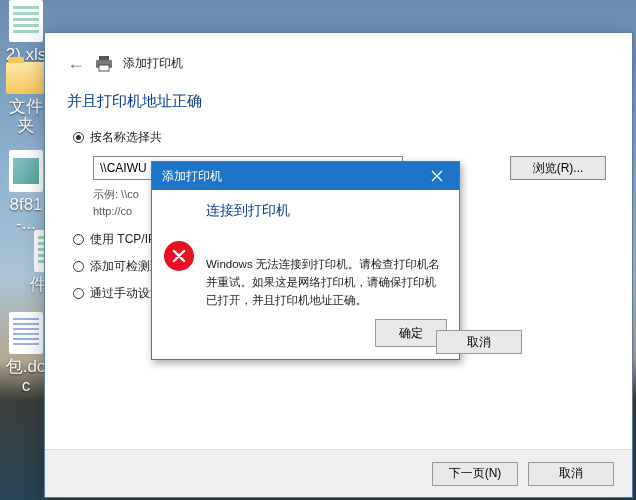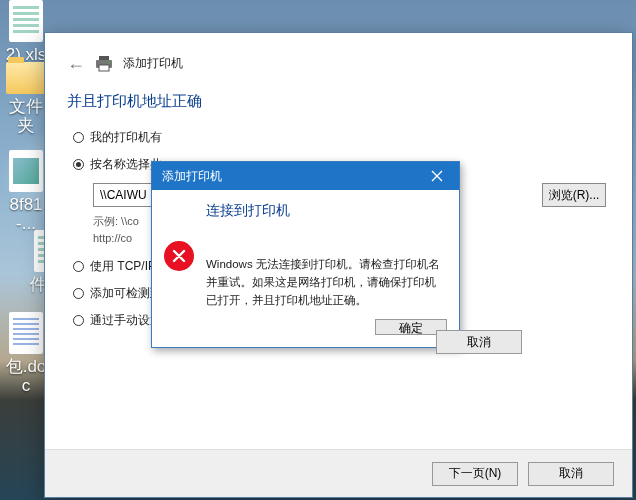--- a/index.html
+++ b/index.html
@@ -29,37 +29,37 @@
 
 .section-heading { color: #0b3e8e; font-size: 15px; margin: 8px 0 18px 0; }
 
 .options { margin-left: 6px; }
 .opt-row { display: flex; align-items: center; font-size: 12px; color: #222; margin-bottom: 10px; }
 .radio { width: 11px; height: 11px; border: 1px solid #333; border-radius: 50%; margin-right: 6px; display: inline-flex; align-items: center; justify-content: center; flex: 0 0 auto; }
 .radio.checked::after { content: ""; width: 5px; height: 5px; background: #333; border-radius: 50%; }
 
 .name-input-row { display: flex; align-items: center; margin: 4px 0 4px 20px; gap: 24px; }
 .name-input { width: 310px; height: 24px; border: 1px solid #888; padding: 0 6px; font-size: 12px; background: #fff; }
-.browse-btn { width: 64px; height: 24px; border: 1px solid #888; background: #e9e9e9; font-size: 12px; cursor: pointer; margin-left: auto; }
+.browse-btn { width: 96px; height: 24px; border: 1px solid #888; background: #e9e9e9; font-size: 12px; cursor: pointer; margin-left: auto; }
 
 .example { margin: 6px 0 12px 20px; font-size: 11px; color: #555; line-height: 1.5; }
 
 .footer { position: absolute; left: 0; right: 0; bottom: 0; height: 48px; background: #efefef; border-top: 1px solid #ddd; display: flex; justify-content: flex-end; align-items: center; padding-right: 18px; gap: 10px; }
 .win-btn { min-width: 86px; height: 24px; border: 1px solid #999; background: #e9e9e9; font-size: 12px; cursor: pointer; }
 
 .error-dialog { position: absolute; top: 161px; left: 151px; width: 309px; background: #fff; border: 1px solid #3a7bbf; box-shadow: 2px 3px 8px rgba(0,0,0,.35); }
 .err-title { height: 28px; background: #1e74c6; color: #fff; display: flex; align-items: center; justify-content: space-between; padding-left: 10px; font-size: 12px; }
 .err-close { width: 44px; height: 28px; background: #1e74c6; color: #fff; border: none; display: flex; align-items: center; justify-content: center; cursor: pointer; }
 .err-body { display: flex; padding: 12px 14px 10px 12px; gap: 12px; align-items: center; }
 .err-icon { width: 30px; height: 30px; border-radius: 50%; background: #e81123; display: flex; align-items: center; justify-content: center; flex: 0 0 auto; }
 .err-icon svg { display: block; }
 .err-text h3 { color: #0b3e8e; font-size: 14px; font-weight: normal; margin-bottom: 8px; }
 .err-text p { font-size: 11.5px; color: #222; line-height: 1.55; margin-top: 36px; }
 .err-footer { display: flex; justify-content: flex-end; gap: 8px; padding: 0 12px 12px; }
-.err-footer .win-btn { min-width: 72px; height: 16px; margin-left: 8px; }
+.err-footer .win-btn { min-width: 72px; height: 28px; margin-left: 8px; }
 
 .overlap-cancel { position: absolute; top: 330px; left: 436px; }
 </style>
 </head>
 <body>
 
 <div class="wallpaper"></div>
 
 <div class="desk-icon i1">
     <div class="file xls"></div>
@@ -94,24 +94,20 @@
             <rect x="4" y="9" width="10" height="6" fill="#fff" stroke="#555"></rect>
             <circle cx="14" cy="6.5" r="1" fill="#4a4"></circle>
           </svg>
       </span>
       <span class="dlg-title">添加打印机</span>
     </div>
 
     <div class="section-heading">并且打印机地址正确</div>
 
     <div class="options">
-      <div class="opt-row">
-          <span class="radio"></span>
-          <span>我的打印机有</span>
-        </div>
       <div class="opt-row">
           <span class="radio checked"></span>
           <span>按名称选择共</span>
         </div>
       <div class="name-input-row">
         <input class="name-input" value="\\CAIWU" style="">
         <button class="browse-btn">浏览(R)...</button>
       </div>
       <div class="example">
         <span>示例: \\co</span><br>

